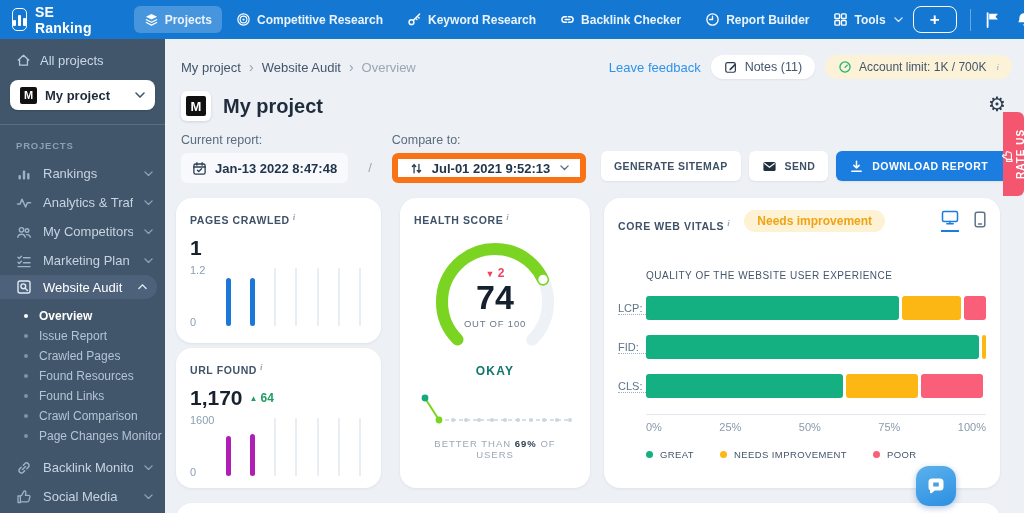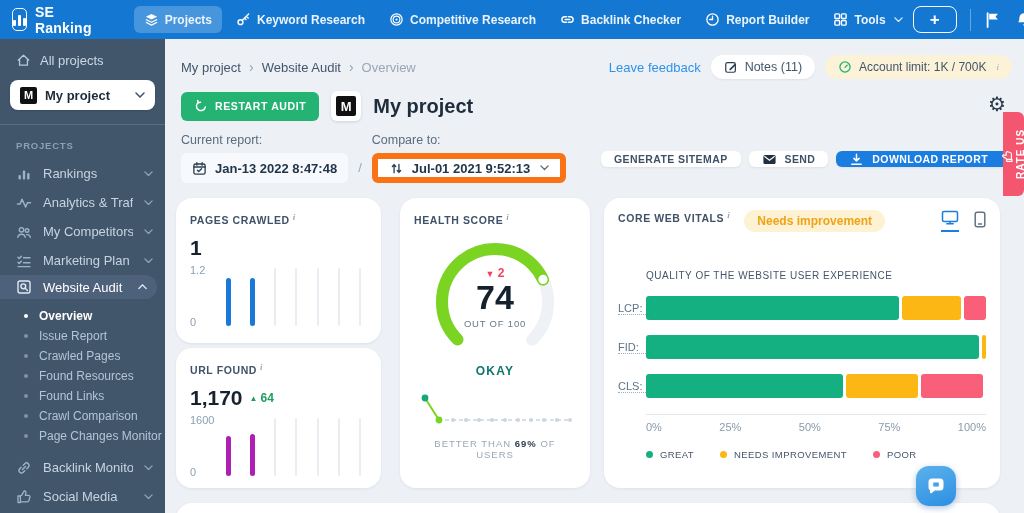--- a/index.html
+++ b/index.html
@@ -59,32 +59,32 @@
   .sup-i{font-size:9px;font-style:italic;color:#97a6b6;vertical-align:4px;margin-left:3px;font-family:"Liberation Serif",serif}
 
   .title-row{position:absolute;top:52px;left:16px;display:flex;align-items:center;gap:12px}
   .restart-btn{background:#24b373;color:#fff;border:none;border-radius:6px;height:29px;display:flex;align-items:center;gap:7px;padding:0 13px;font-size:10.5px;font-weight:bold;letter-spacing:.6px;cursor:pointer;font-family:inherit}
   .restart-btn .icon{width:14px;height:14px}
   .title-logo{width:30px;height:30px;background:#fff;border-radius:6px;box-shadow:0 1px 3px rgba(30,50,80,.15);display:flex;align-items:center;justify-content:center}
   .title-logo i{width:20px;height:20px;background:#111;color:#fff;font-style:normal;font-size:13px;font-weight:bold;display:flex;align-items:center;justify-content:center;border-radius:2px}
   .page-title{font-size:20px;font-weight:bold;color:#1e2c3c}
   .gear{position:absolute;top:55px;right:18px;font-size:20px;color:#2b3b4d;cursor:pointer;line-height:1}
 
-  .report-row{position:absolute;top:94px;left:16px;display:flex;align-items:flex-end;gap:10px}
+  .report-row{position:absolute;top:94px;left:16px;display:flex;align-items:flex-end;gap:20px}
   .rep-group{display:flex;flex-direction:column;gap:6px}
   .rep-label{font-size:12.5px;color:#5b6c7e}
   .rep-pill{height:30px;display:flex;align-items:center;gap:8px;padding:0 11px;border-radius:6px;font-size:13px;font-weight:bold;color:#22364b;cursor:pointer}
   .rep-pill.current{background:#f7f9fc}
   .rep-pill.compare{background:#fff;border:6px solid #f97316}
   .rep-pill .icon{width:15px;height:15px;color:#2c3e50}
   .rep-pill .chev{width:9px;height:6px;color:#5b6c7e;margin-left:2px}
   .rep-slash{color:#9aa7b5;font-size:13px;padding-bottom:8px}
 
   .action-row{position:absolute;top:112px;right:14px;display:flex;align-items:center;gap:8px}
-  .act-btn{height:16px;border:none;border-radius:6px;background:#fff;color:#3f5166;font-size:10.5px;font-weight:bold;letter-spacing:.4px;display:flex;align-items:center;gap:8px;padding:0 13px;cursor:pointer;box-shadow:0 1px 2px rgba(30,50,80,.08);font-family:inherit}
+  .act-btn{height:30px;border:none;border-radius:6px;background:#fff;color:#3f5166;font-size:10.5px;font-weight:bold;letter-spacing:.4px;display:flex;align-items:center;gap:8px;padding:0 13px;cursor:pointer;box-shadow:0 1px 2px rgba(30,50,80,.08);font-family:inherit}
   .act-btn .icon{width:15px;height:15px}
   .act-btn.primary{background:#1b7de0;color:#fff;padding-right:22px}
 
   
   .card{position:absolute;background:#fff;border-radius:16px;box-shadow:0 1px 3px rgba(24,48,80,.07)}
   .card-title{font-size:10.5px;font-weight:bold;letter-spacing:.6px;color:#3f5268}
   .card-pages{left:11px;top:159px;width:205px;height:145px;padding:14px}
   .card-url{left:11px;top:309px;width:205px;height:140px;padding:14px}
   .big-val{font-size:21px;font-weight:bold;color:#17222e;margin-top:10px;display:flex;align-items:center;gap:7px}
   .delta-up{font-size:12px;font-weight:bold;color:#1f9e60;display:flex;align-items:center;gap:3px}
@@ -104,21 +104,21 @@
   .g-delta{margin-top:26px;font-size:12px;font-weight:bold;color:#f4415f}
   .g-delta .tri{font-size:9px}
   .g-score{font-size:34px;font-weight:bold;color:#16212e;line-height:1.05}
   .g-outof{font-size:9.5px;letter-spacing:.8px;color:#66788a;margin-top:2px}
   .g-status{font-size:12px;font-weight:bold;letter-spacing:1.2px;color:#0f766e;margin-top:2px}
   .spark{margin:12px auto 0;width:160px}
   .better{margin-top:10px;font-size:9.5px;letter-spacing:1px;color:#9aa8b6}
   .better b{color:#2c3e50}
 
   .card-cwv{left:439px;top:159px;width:396px;height:290px;padding:12px 14px}
-  .cwv-head{display:flex;align-items:flex-start}
+  .cwv-head{display:flex;align-items:flex-end}
   .badge{margin-left:14px;background:#fdf2d4;color:#f0a313;font-size:12px;font-weight:bold;border-radius:12px;padding:4px 13px}
   .device-icons{margin-left:auto;display:flex;align-items:center;gap:15px}
   .dev{cursor:pointer;color:#5d7489;padding-bottom:4px}
   .dev.active{color:#1b7de0;border-bottom:2px solid #1b7de0}
   .cwv-sub{margin:38px 0 0 28px;font-size:10px;font-weight:normal;letter-spacing:.5px;color:#43566c}
   .cwv-rows{margin-top:10px}
   .cwv-row{display:flex;align-items:flex-start;margin-top:15px}
   .cwv-label{width:28px;font-size:11px;color:#5d7489;border-bottom:1px dotted #9ab0c4;align-self:center;cursor:pointer}
   .cwv-bar{flex:1;height:24px;display:flex;gap:3px}
   .cwv-seg{height:100%;border-radius:3px}
@@ -150,36 +150,36 @@
         <span class="icon">
           <svg viewBox="0 0 16 16">
             <path d="M8 2L14 5L8 8L2 5Z" fill="currentColor"></path>
             <path d="M2 8l6 3 6-3M2 11l6 3 6-3" fill="none" stroke="currentColor" stroke-width="1.3" stroke-linejoin="round"></path>
           </svg>
         </span>
         <span>Projects</span>
       </div>
       <div class="nav-item">
         <span class="icon">
-          <svg viewBox="0 0 16 16" fill="none" stroke="currentColor" stroke-width="1.5" stroke-linecap="round">
-            <circle cx="4.8" cy="10.8" r="2.6"></circle>
-            <path d="M6.8 8.8l6.7-6.6M11 4.5l2 2M9 6.5l1.6 1.6"></path>
-          </svg>
-        </span>
-        <span>Keyword Research</span>
-      </div>
-      <div class="nav-item">
-        <span class="icon">
           <svg viewBox="0 0 16 16" fill="none" stroke="currentColor">
             <circle cx="8" cy="8" r="6" stroke-width="1.3"></circle>
             <circle cx="8" cy="8" r="3.6" stroke-width="1.2"></circle>
             <circle cx="8" cy="8" r="1.2" fill="currentColor" stroke="none"></circle>
           </svg>
         </span>
         <span>Competitive Research</span>
+      </div>
+      <div class="nav-item">
+        <span class="icon">
+          <svg viewBox="0 0 16 16" fill="none" stroke="currentColor" stroke-width="1.5" stroke-linecap="round">
+            <circle cx="4.8" cy="10.8" r="2.6"></circle>
+            <path d="M6.8 8.8l6.7-6.6M11 4.5l2 2M9 6.5l1.6 1.6"></path>
+          </svg>
+        </span>
+        <span>Keyword Research</span>
       </div>
       <div class="nav-item">
         <span class="icon">
           <svg viewBox="0 0 16 16" fill="none" stroke="currentColor" stroke-width="1.5" stroke-linecap="round">
             <path d="M7 5H5a3 3 0 000 6h2M9 5h2a3 3 0 010 6H9M5.5 8h5"></path>
           </svg>
         </span>
         <span>Backlink Checker</span>
       </div>
       <div class="nav-item">
@@ -410,29 +410,20 @@
               <path d="M8 8.4l2.5-2.5"></path>
             </svg>
         </span>
         <span>Account limit: 1K / 700K</span>
         <span class="sup-i">i</span>
       </div>
     </div>
   </div>
 
   <div class="title-row">
-    <button class="restart-btn">
-      <span class="icon">
-        <svg viewBox="0 0 16 16" fill="none" stroke="#fff" stroke-width="1.7" stroke-linecap="round" stroke-linejoin="round">
-            <path d="M12.9 9.2A5.1 5.1 0 114.8 4.1"></path>
-            <path d="M4.2 1.6l.5 2.7 2.7-.5"></path>
-          </svg>
-      </span>
-      <span>RESTART AUDIT</span>
-    </button>
     <div class="title-logo">
         <i>M</i>
       </div>
     <div class="page-title">My project</div>
   </div>
   <div class="gear">⚙</div>
 
   <div class="report-row">
     <div class="rep-group">
       <div class="rep-label">Current report:</div>

